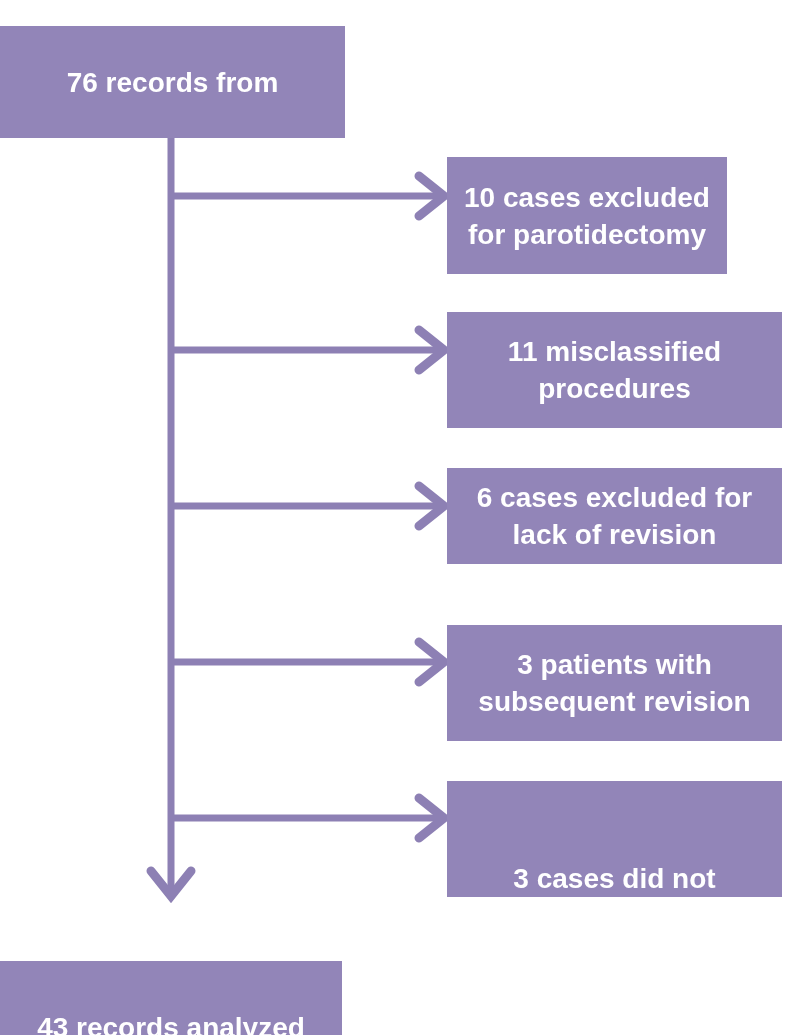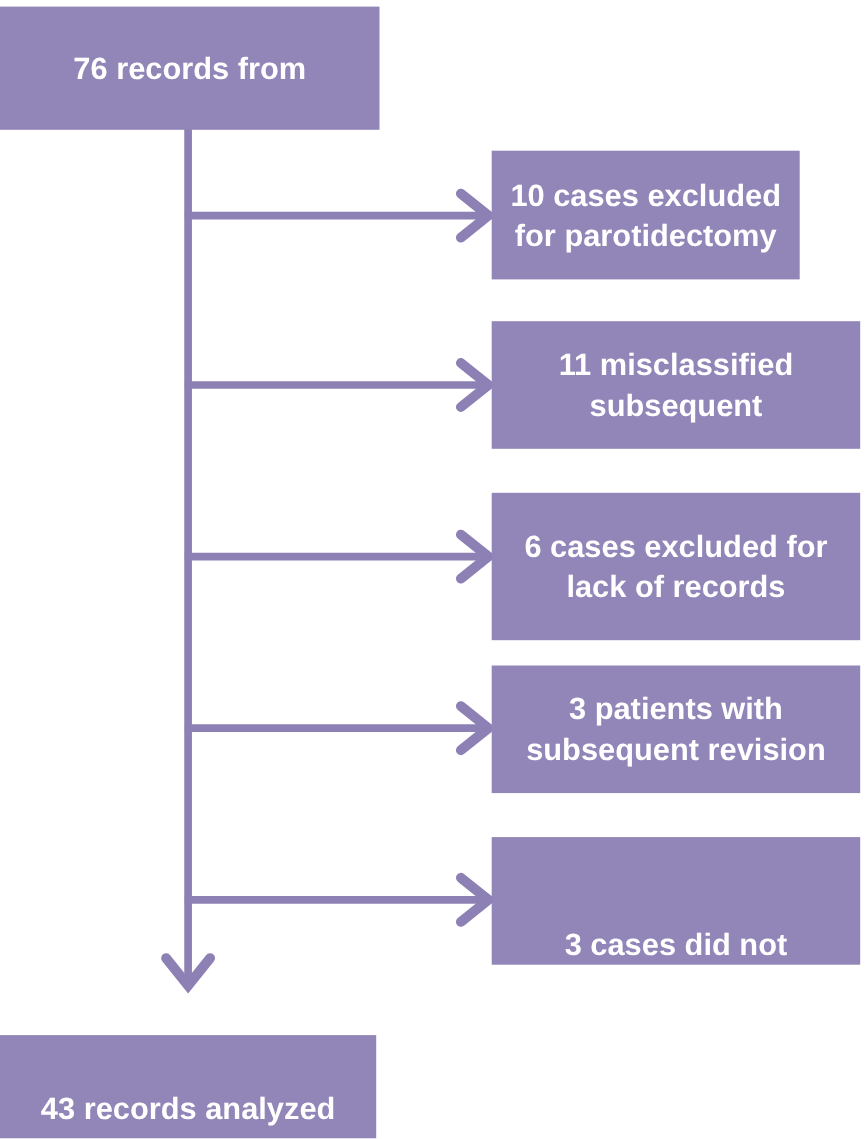--- a/index.html
+++ b/index.html
@@ -41,26 +41,27 @@
     color: #ffffff;
     display: flex;
     flex-direction: column;
     align-items: center;
     justify-content: center;
     text-align: center;
     font-weight: 700;
     font-size: 28px;
     line-height: 37px;
     box-sizing: border-box;
+    margin-top: 20px;
   }
   .box span { display: block; }
   .box-start  { left: 0;    top: 6px;   width: 345px; height: 112px; }
   .box-excl-0 { left: 447px; top: 137px; width: 280px; height: 117px; }
   .box-excl-1 { left: 447px; top: 292px; width: 335px; height: 116px; }
-  .box-excl-2 { left: 447px; top: 448px; width: 335px; height: 134px; }
+  .box-excl-2 { left: 447px; top: 448px; width: 335px; height: 96px; }
   .box-excl-3 { left: 447px; top: 605px; width: 335px; height: 116px; }
   .box-excl-4 { left: 447px; top: 761px; width: 335px; height: 116px; justify-content: flex-end; }
   .box-end    { left: 0;    top: 941px; width: 342px; height: 132px; }
 </style>
 </head>
 <body>
 
 <div class="stage">
 
   <svg class="connectors" width="787" height="1035" viewBox="0 0 787 1035" aria-hidden="true">
@@ -89,26 +90,26 @@
     <span>76 records from</span>
   </div>
 
   <div class="box box-excl-0">
     <span>10 cases excluded</span>
     <span>for parotidectomy</span>
   </div>
 
   <div class="box box-excl-1">
     <span>11 misclassified</span>
-    <span>subsequent</span>
+    <span>procedures</span>
   </div>
 
   <div class="box box-excl-2">
     <span>6 cases excluded for</span>
-    <span>lack of records</span>
+    <span>lack of revision</span>
   </div>
 
   <div class="box box-excl-3">
     <span>3 patients with</span>
     <span>subsequent revision</span>
   </div>
 
   <div class="box box-excl-4">
     <span>3 cases did not</span>
   </div>

